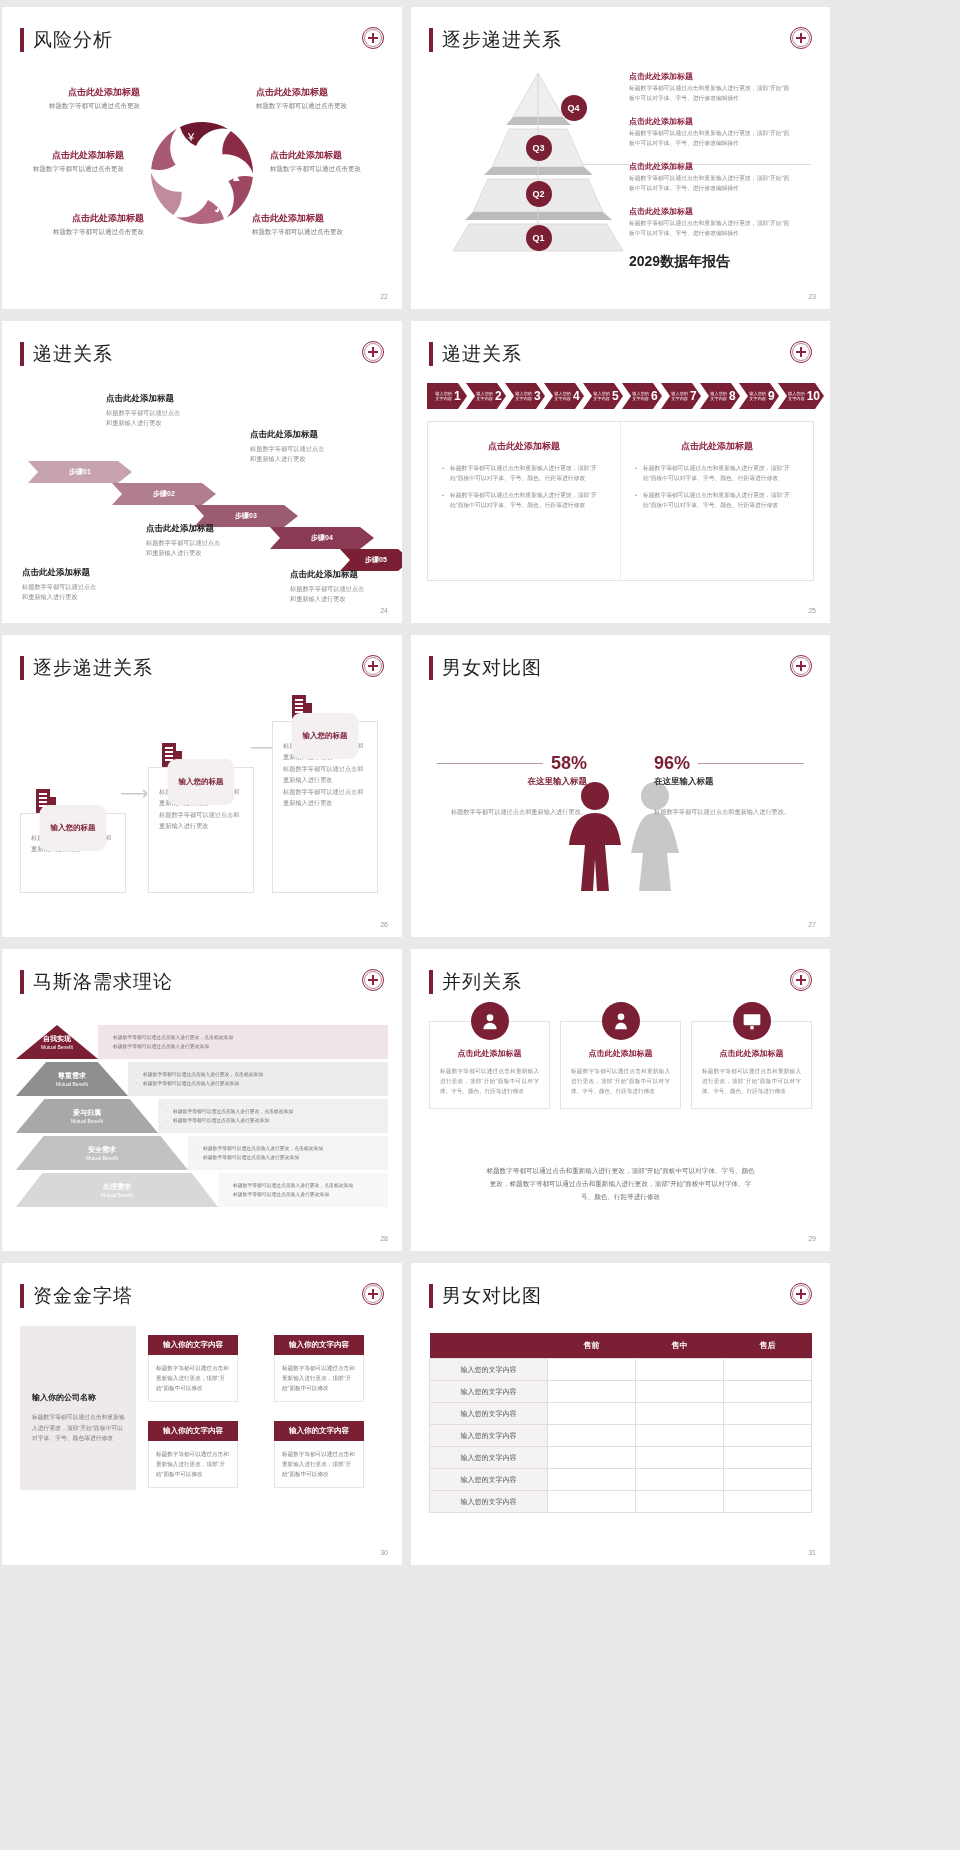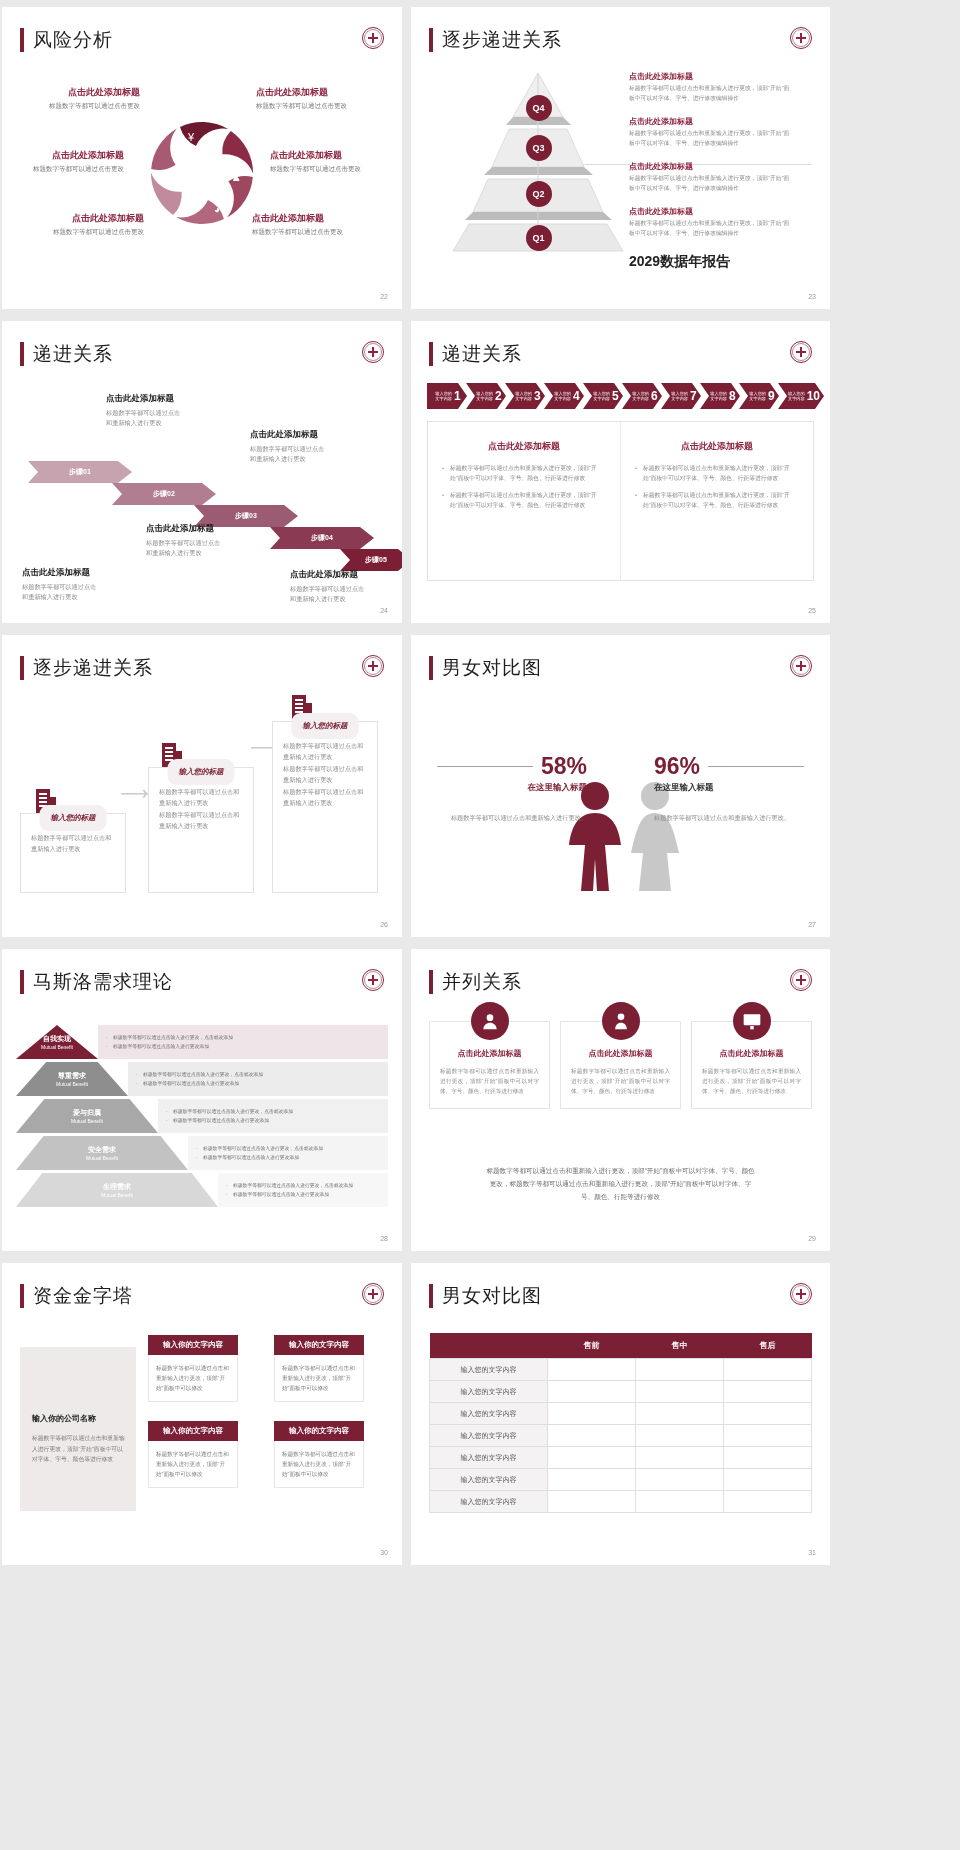--- a/index.html
+++ b/index.html
@@ -96,30 +96,30 @@
   .s25-col + .s25-col{ border-left:1px solid #eceaea; }
   .s25-col h4{ font-size:9px; color:#8e2440; text-align:center; margin-bottom:10px; }
   .s25-col li{ font-size:5.8px; color:#8a8a8a; line-height:1.75; list-style:none;
                padding-left:8px; position:relative; margin-bottom:7px; }
   .s25-col li::before{ content:"•"; position:absolute; left:0; color:#9a9a9a; }
 
   
   .s26card{ position:absolute; border:1px solid #e4e1e1; background:#fff; }
   .s26card .cap{
     position:absolute; top:-9px; left:50%; transform:translateX(-50%);
-    background:#f4eff0; border-radius:9px; padding:8px 11px;
-    font-size:7.5px; font-weight:bold; color:#7b1f35; white-space:nowrap;font-style:italic;
+    background:#f4eff0; border-radius:9px; padding:18px 11px;
+    font-size:7.5px; font-weight:bold; color:#7b1f35; white-space:nowrap;
   }
   .s26card .body{ padding:18px 10px 10px; font-size:6.2px; color:#8a8a8a; line-height:1.85; }
   .s26ico{ position:absolute; width:22px; height:26px; }
   .s26arrow{ position:absolute; font-size:20px; color:#cfc9c9; }
 
   
   .fig{ position:absolute; bottom:46px; }
-  .pct{ font-size:23px; font-weight:bold; }
+  .pct{ font-size:18px; font-weight:bold; }
   .s27L{ position:absolute; left:26px; top:118px; width:150px; text-align:right; }
   .s27R{ position:absolute; right:26px; top:118px; width:150px; text-align:left; }
   .s27L .sub,.s27R .sub{ font-size:8.5px;font-weight:bold;color:#7b1f35;margin-top:2px; }
   .s27L .d,.s27R .d{ font-size:6.2px;color:#8a8a8a;line-height:1.7;margin-top:10px;
                       padding-top:9px;}
   .rule{ height:1px; background:#b59aa2; }
 
   
   .m-row{ position:absolute; left:14px; width:372px; display:flex; align-items:stretch; }
   .m-left{ position:relative; color:#fff; display:flex; flex-direction:column;
@@ -135,21 +135,21 @@
   .p29 .card{ flex:1; border:1px solid #e6e3e3; padding:26px 10px 12px; position:relative; text-align:center; }
   .p29 .circ{ position:absolute; top:-20px; left:50%; transform:translateX(-50%);
               width:38px;height:38px;border-radius:50%;background:#7b1f35;
               display:flex;align-items:center;justify-content:center; }
   .p29 .card h5{ font-size:8px;color:#8e2440;margin-bottom:7px; }
   .p29 .card p{ font-size:5.6px;color:#8a8a8a;line-height:1.8;text-align:justify; }
   .p29-foot{ position:absolute; left:26px; right:26px; top:215px; font-size:6.6px;
              color:#6e6e6e; line-height:2; text-align:center; }
 
   
-  .s30-left{ position:absolute; left:18px; top:84px; width:116px; height:164px; background:#eeeaea; }
+  .s30-left{ position:absolute; left:18px; top:63px; width:116px; height:164px; background:#eeeaea; }
   .s30-left .nm{ position:absolute; top:66px; left:12px; font-size:8px; font-weight:bold; color:#222; }
   .s30-left .d{ position:absolute; top:86px; left:12px; right:10px; font-size:5.8px; color:#7a7a7a; line-height:1.85; }
   .s30cell{ position:absolute; width:90px; }
   .s30cell .hd{ background:#7b1f35; color:#fff; font-size:7.5px; font-weight:bold;
                 text-align:center; padding:5px 0; }
   .s30cell .bd{ border:1px solid #e8e5e5; border-top:none; padding:8px 7px;
                 font-size:5.6px; color:#7a7a7a; line-height:1.8; }
 
   
   table.tbl{ position:absolute; left:18px; top:70px; width:383px; border-collapse:collapse; }
@@ -248,21 +248,21 @@
       <svg viewBox="0 0 175 185">
         <polygon points="87,4 112,48 62,48" fill="#efefef" stroke="#dcdcdc"></polygon>
         <polygon points="62,48 112,48 120,56 55,56" fill="#bfbfbf"></polygon>
         <polygon points="58,60 116,60 133,98 41,98" fill="#ededed" stroke="#dedede"></polygon>
         <polygon points="41,98 133,98 142,106 33,106" fill="#bdbdbd"></polygon>
         <polygon points="37,110 137,110 152,143 22,143" fill="#ebebeb" stroke="#dcdcdc"></polygon>
         <polygon points="22,143 152,143 161,151 14,151" fill="#bbbbbb"></polygon>
         <polygon points="18,155 156,155 172,182 2,182" fill="#e9e9e9" stroke="#dbdbdb"></polygon>
         <line x1="87" y1="4" x2="87" y2="182" stroke="#d4d4d4" stroke-width="1"></line>
       </svg>
-      <div class="qbadge" style="top:26px;">Q4</div>
+      <div class="qbadge" style="top:26px;margin-left:35px;">Q4</div>
       <div class="qbadge" style="top:66px;">Q3</div>
       <div class="qbadge" style="top:112px;">Q2</div>
       <div class="qbadge" style="top:156px;">Q1</div>
     </div>
 
     <div class="p23-texts">
       <div class="p23-item">
         <div class="t">点击此处添加标题</div>
         <div class="d">
           <span>标题数字等都可以通过点击和重新输入进行更改，顶部“开始”面</span><br><span>板中可以对字体、字号、进行修改编辑操作</span>

